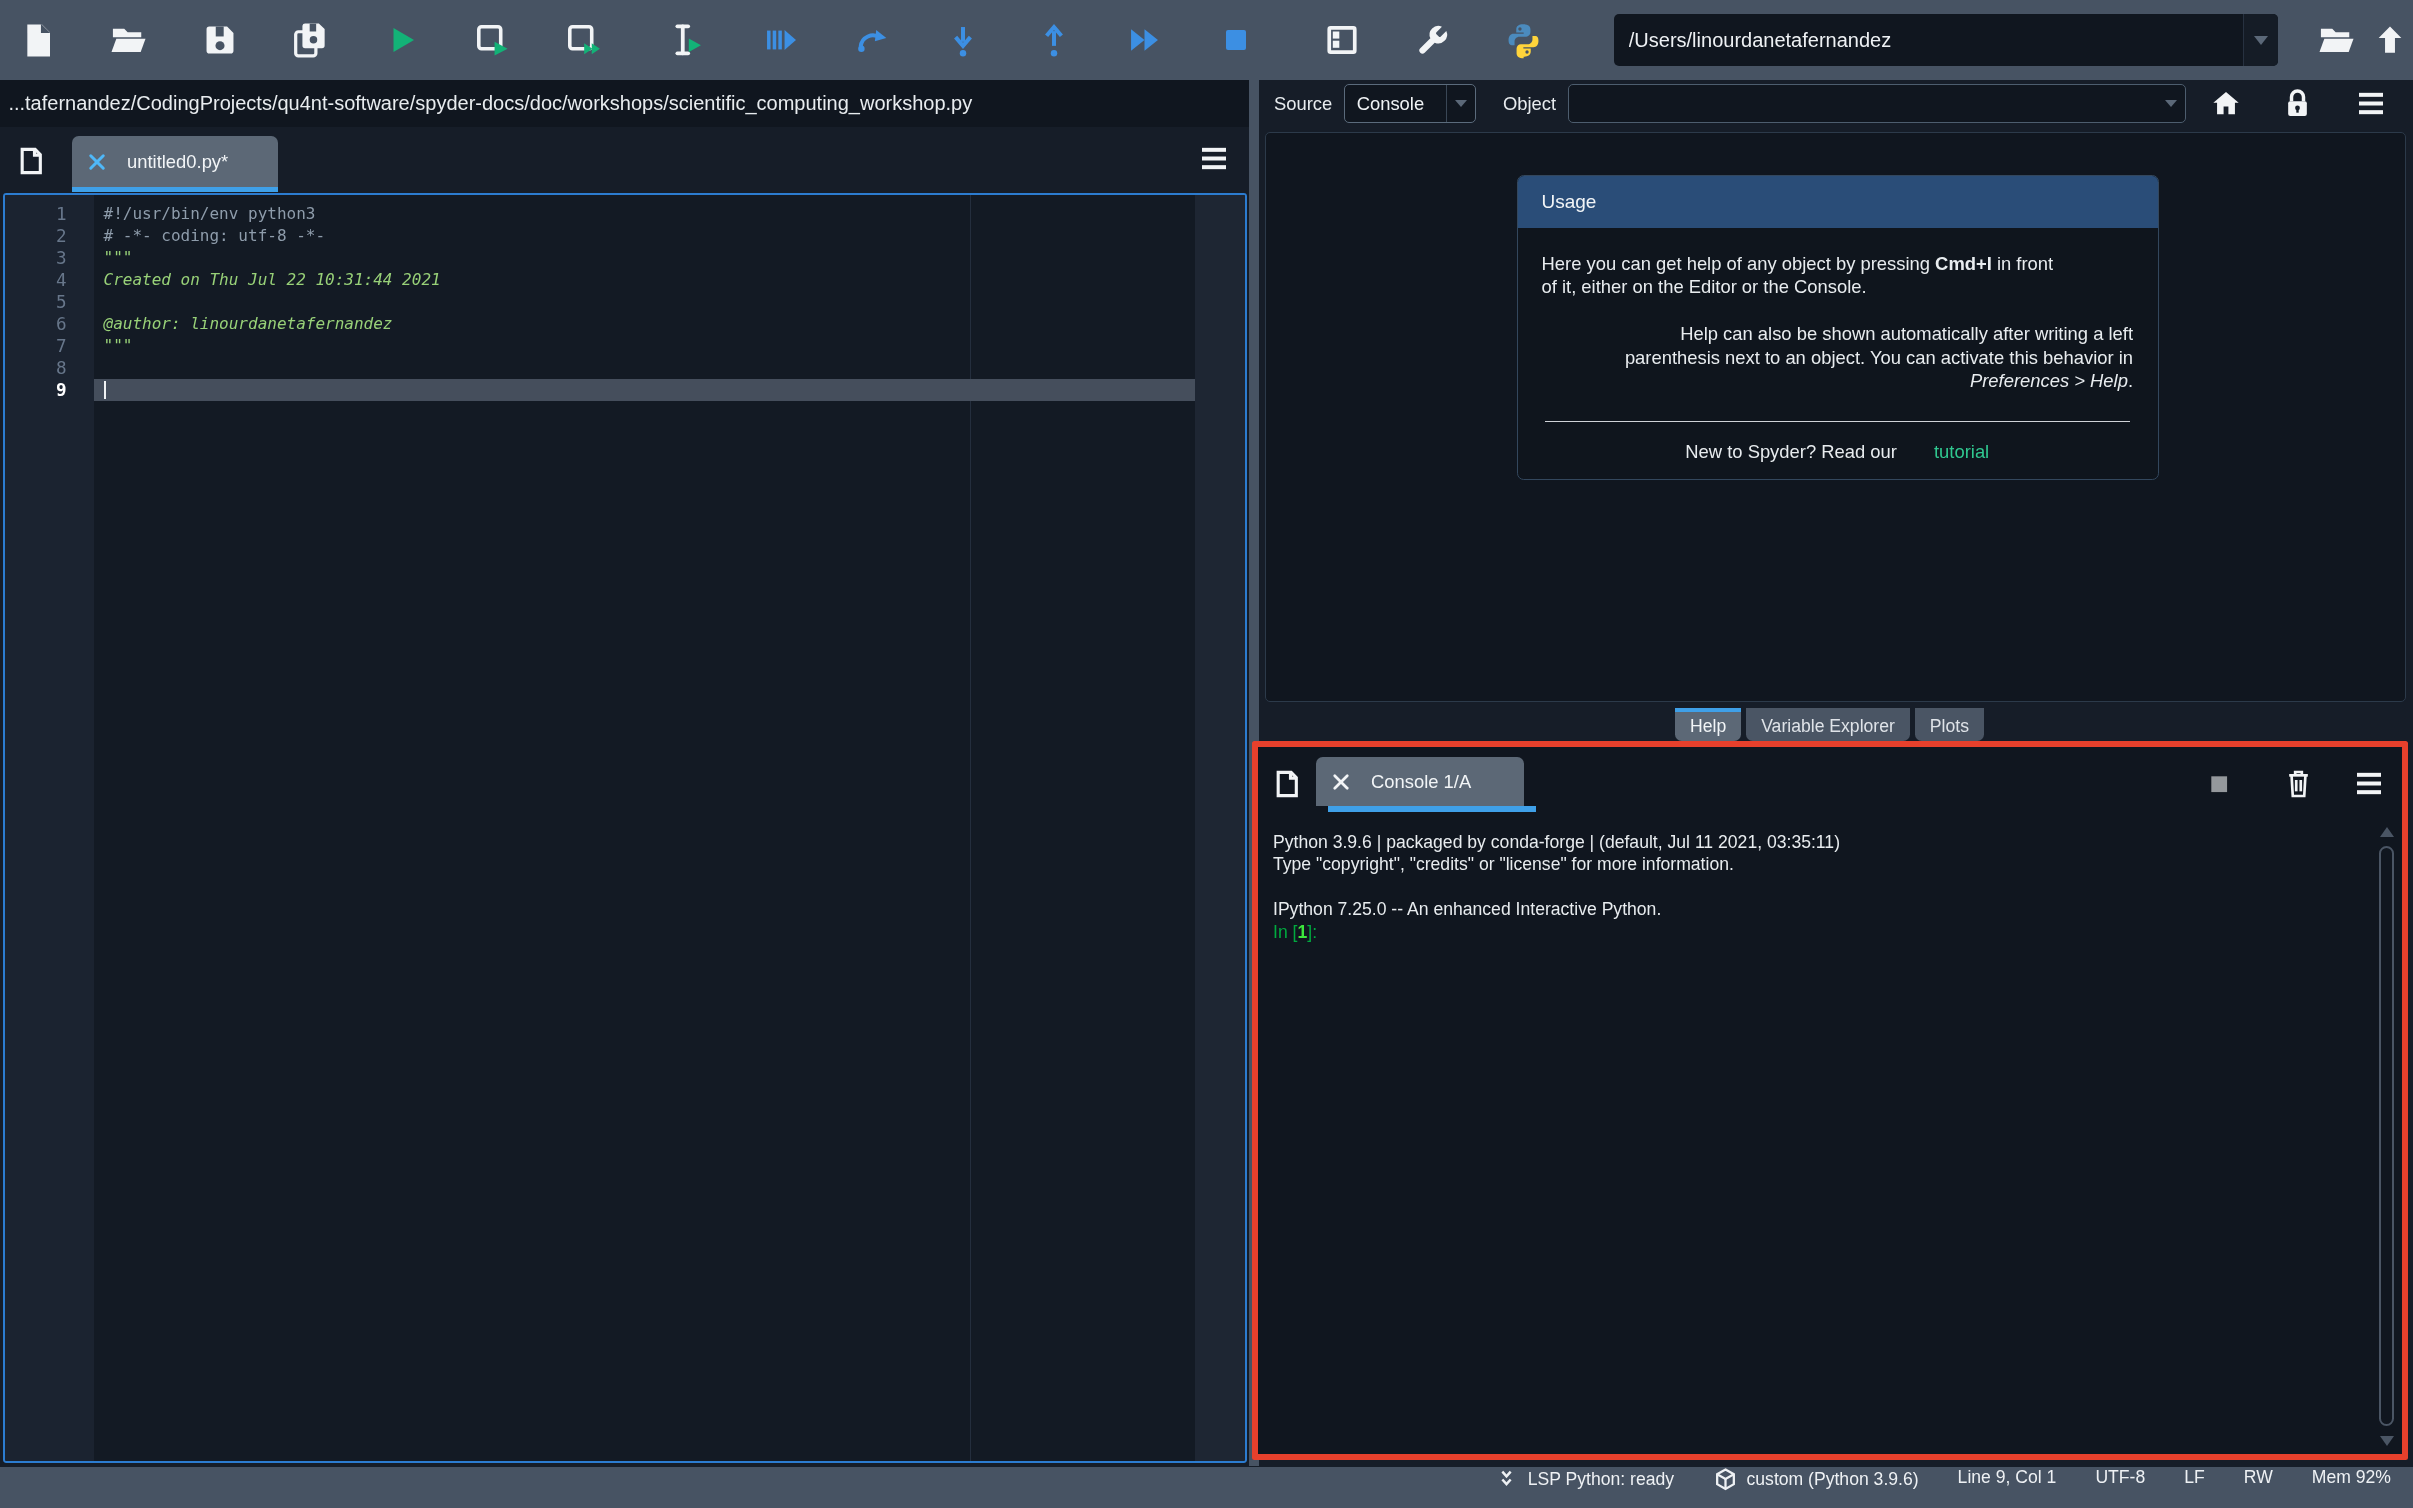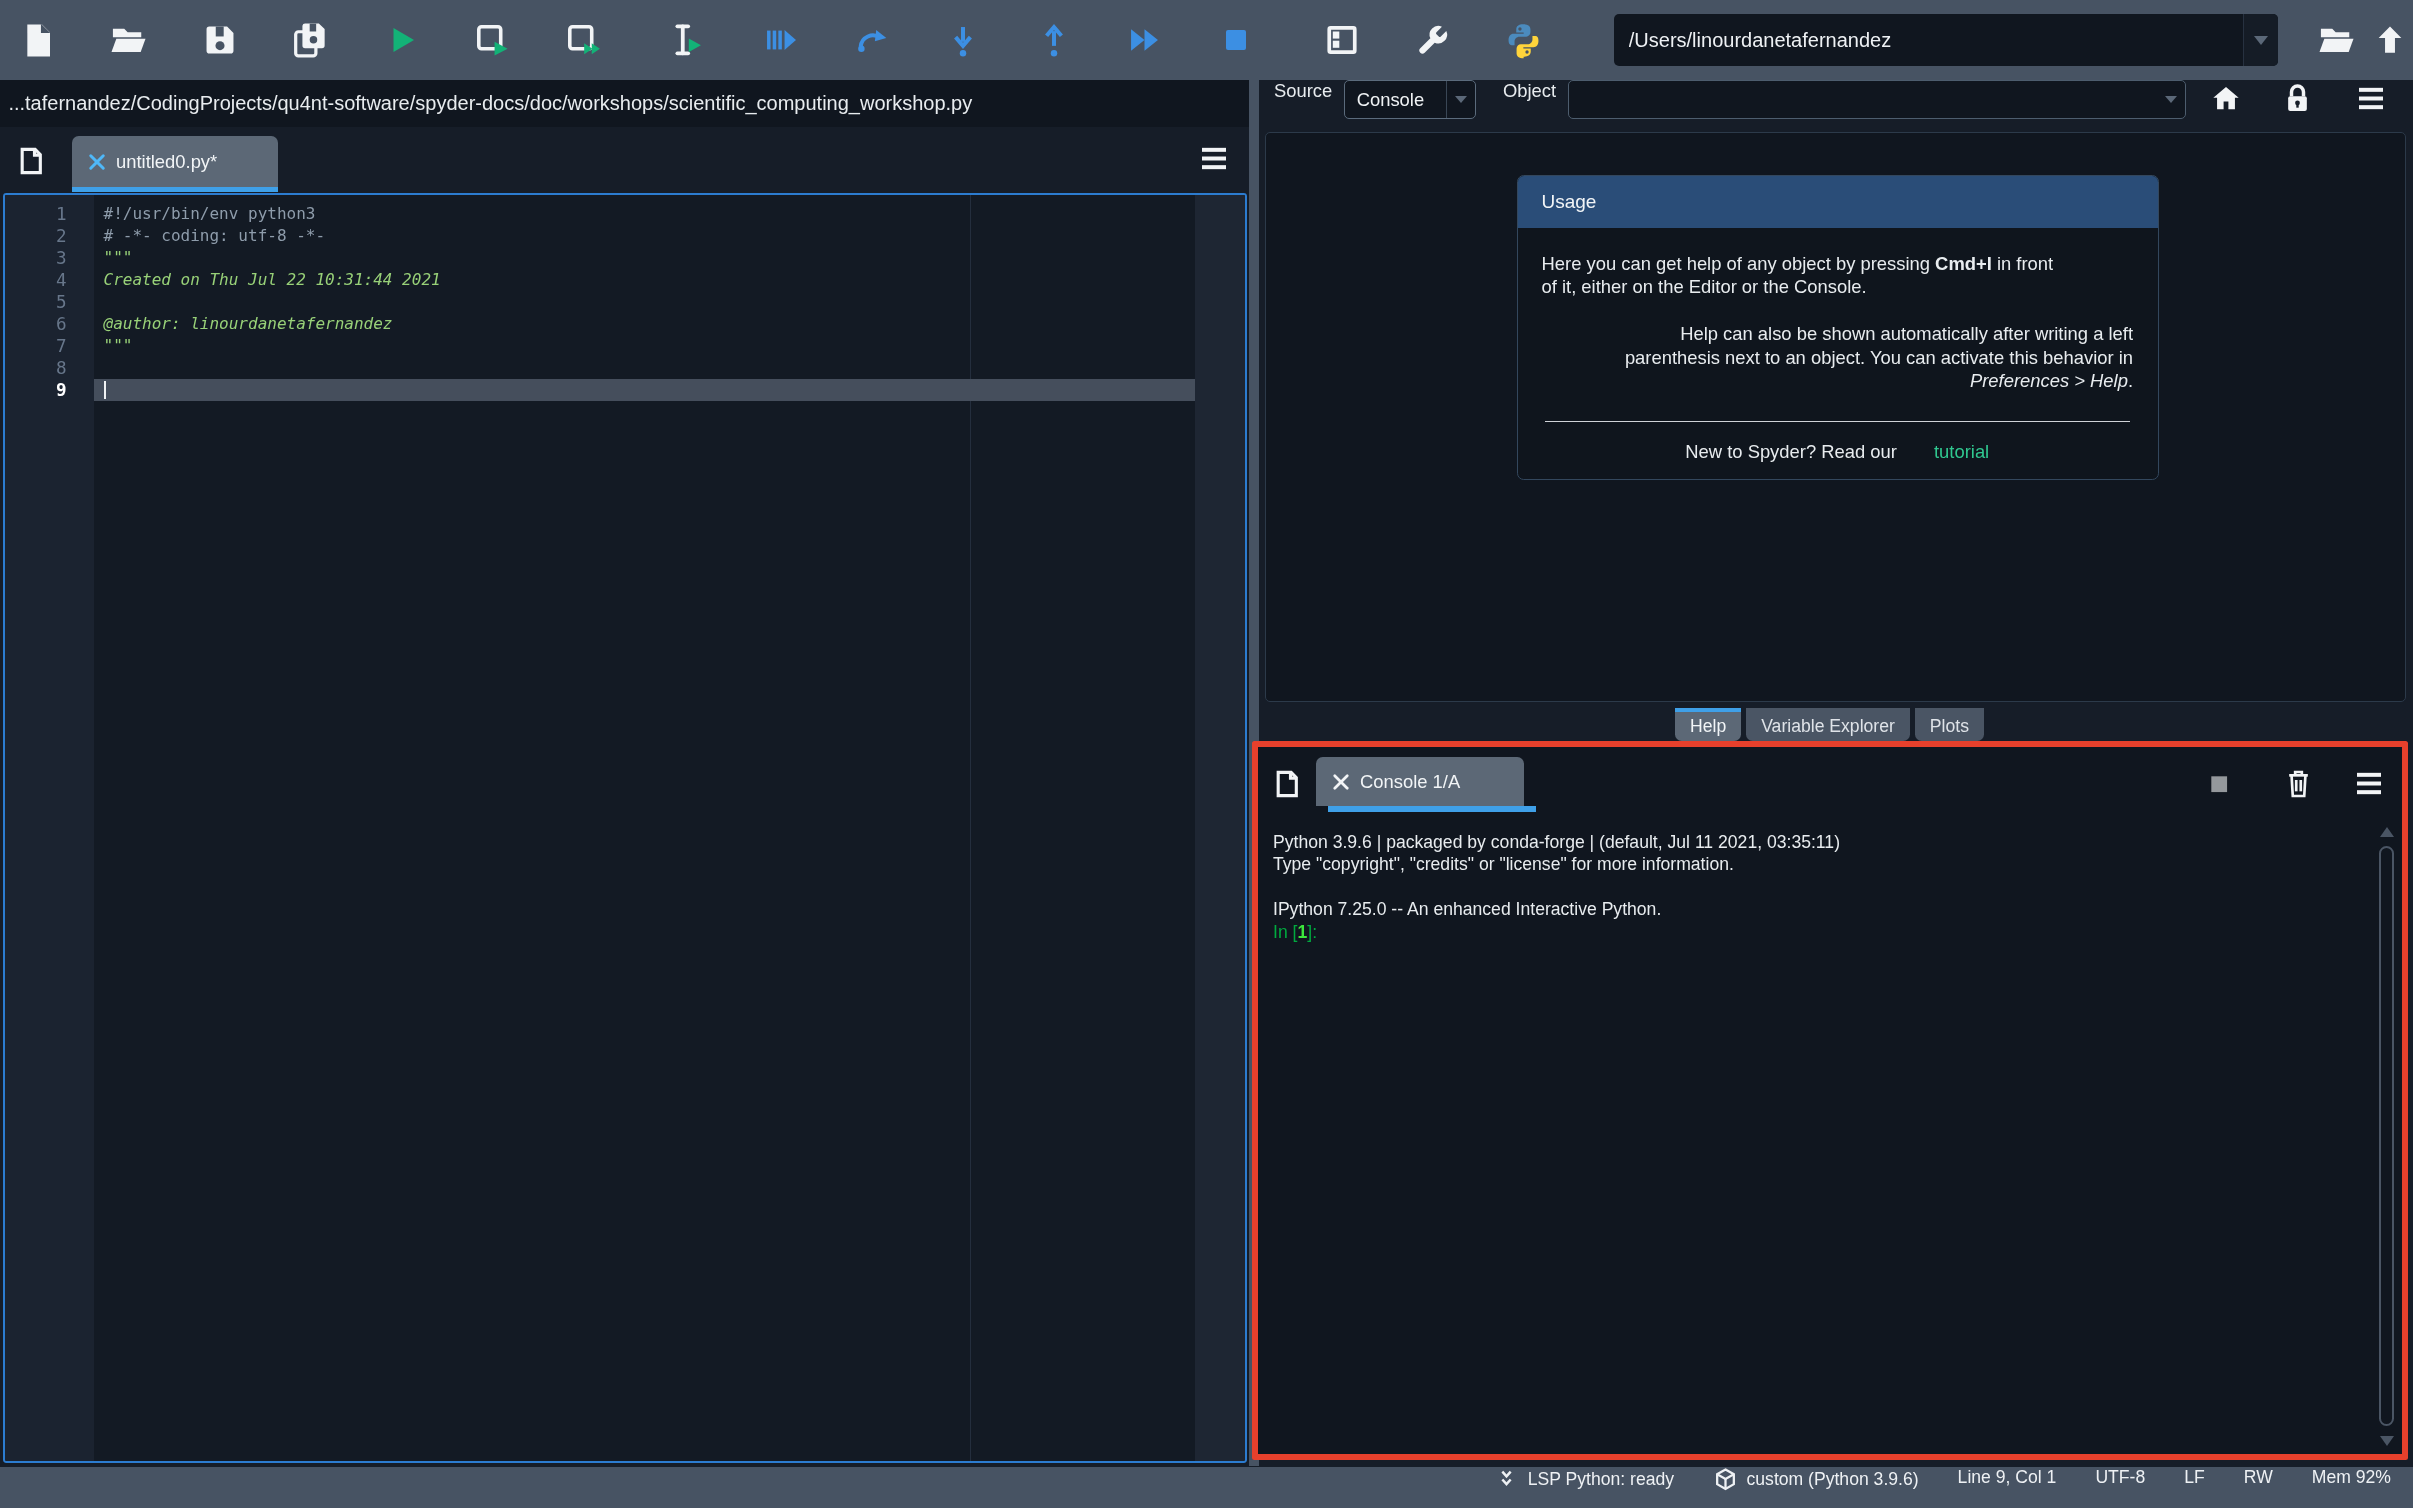--- a/index.html
+++ b/index.html
@@ -32,21 +32,21 @@
 
   
   .pathbar{position:absolute;left:0;top:80px;width:1249px;height:47px;background:var(--content-bg);
     color:#e8ecef;font-size:20px;line-height:47px;padding-left:8.4px;white-space:nowrap;overflow:hidden;}
 
   .vsplit{position:absolute;left:1249px;top:80px;width:10px;height:1386px;background:var(--chrome);cursor:col-resize;}
 
   
   .ed-tabbar{position:absolute;left:0;top:127px;width:1249px;height:65px;background:var(--window-bg);}
   .browse-btn{position:absolute;left:13.4px;top:15px;width:35px;height:37px;display:flex;align-items:center;justify-content:center;cursor:pointer;}
-  .tab{position:absolute;display:flex;align-items:center;gap:9px;padding:0 15px;
+  .tab{position:absolute;display:flex;align-items:center;gap:20px;padding:0 15px;
     background:var(--tab-active);border-radius:6.7px 6.7px 0 0;color:#f2f5f7;font-size:18.4px;cursor:pointer;}
   .ed-tab{left:72px;top:9.2px;width:206px;height:51px;}
   .tab-underline{position:absolute;background:var(--accent);}
   .ed-underline{left:72px;top:60px;width:206px;height:5px;}
   .hamb{position:absolute;width:34px;height:30px;cursor:pointer;}
   .ed-hamb{right:17px;top:18.4px;}
 
   .editor-box{position:absolute;left:2.5px;top:193px;width:1244px;height:1270px;background:var(--editor-bg);
     border:2.5px solid var(--focus);border-radius:3.4px;overflow:hidden;}
   .gutter{position:absolute;left:0;top:0;bottom:0;width:89px;background:var(--gutter-bg);padding-top:8.4px;}
@@ -58,21 +58,21 @@
   .code{position:absolute;left:89px;top:8.4px;right:50px;}
   .cl{height:22px;line-height:22px;padding-left:10px;white-space:pre;
     font-family:"DejaVu Sans Mono",monospace;font-size:16px;color:#d5dbe1;position:relative;}
   .cl.comment{color:var(--comment-gray);}
   .cl.string{color:var(--string-green);}
   .cl.string-italic{color:var(--string-green);font-style:italic;}
   .cl.cur-row{background:#454e5c;}
   .cursor-bar{position:absolute;left:10px;top:1.7px;width:2.5px;height:18.4px;background:#f0f2f4;}
 
   
-  .help-header{position:absolute;left:1259px;top:80px;width:1155px;height:47px;display:flex;align-items:flex-start;
+  .help-header{position:absolute;left:1259px;top:80px;width:1155px;height:47px;display:flex;align-items:center;
     padding-left:15px;color:var(--ui-text);font-size:18.4px;background:var(--window-bg);}
   .hh-label{margin-right:11.7px;}
   .combo{height:39px;background:#10161f;border:1.7px solid #5b6b7c;border-radius:5px;
     display:flex;align-items:center;overflow:hidden;cursor:pointer;}
   .combo .val{flex:1;padding:0 11.7px;color:#f0f3f5;}
   .combo .arr{width:28.5px;height:100%;border-left:1.7px solid #3a4756;display:flex;align-items:center;justify-content:center;}
   .combo .arr .tri-down{border-left-width:6.7px;border-right-width:6.7px;border-top-width:7.5px;}
   .src-combo{width:132px;margin-right:27px;}
   .obj-combo{width:618px;margin-right:22px;border-color:#4d5d6e;}
   .obj-combo input{flex:1;background:transparent;border:none;outline:none;height:100%;color:#f0f3f5;font-size:18.4px;padding:0 11.7px;}

